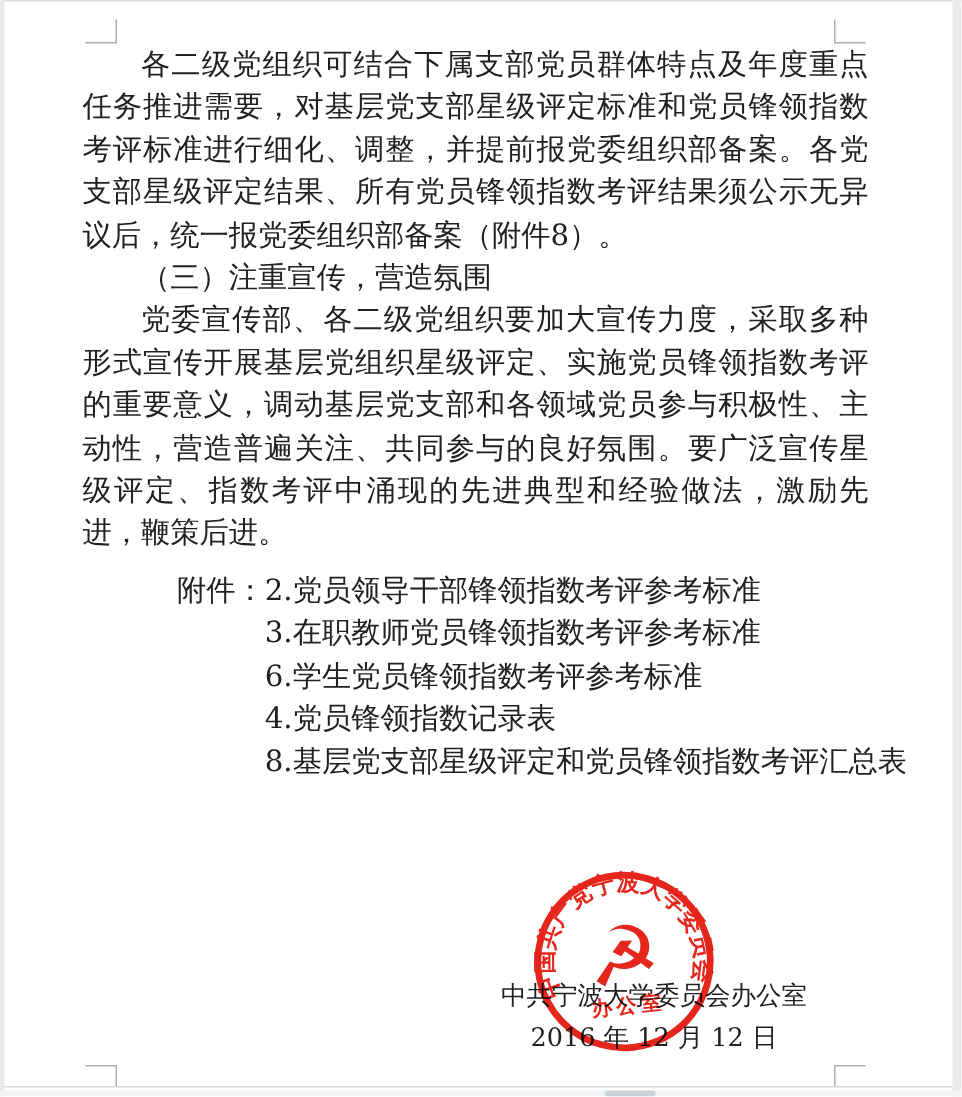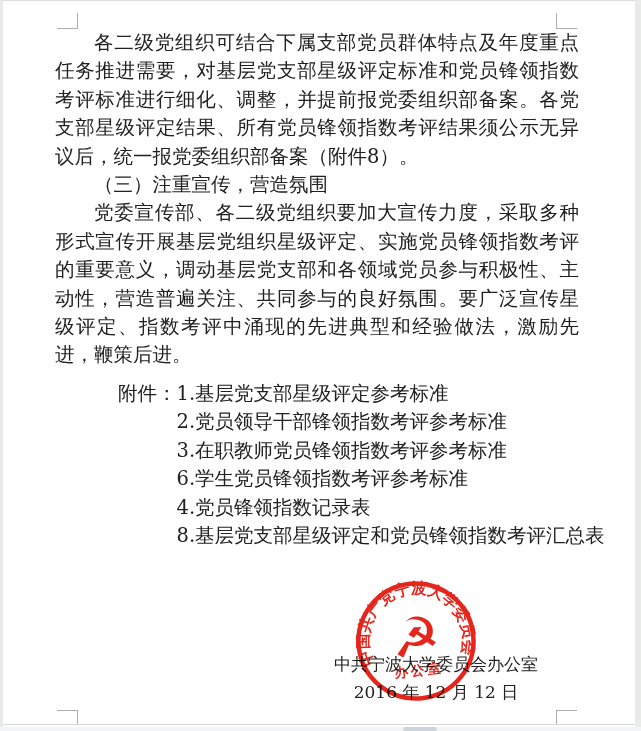--- a/index.html
+++ b/index.html
@@ -65,21 +65,20 @@
 <div class="crop crop-br"></div>
 
 <div class="content">
   <p class="body-para">各二级党组织可结合下属支部党员群体特点及年度重点任务推进需要，对基层党支部星级评定标准和党员锋领指数考评标准进行细化、调整，并提前报党委组织部备案。各党支部星级评定结果、所有党员锋领指数考评结果须公示无异议后，统一报党委组织部备案（附件8）。</p>
   <h3 class="section-heading">（三）注重宣传，营造氛围</h3>
   <p class="body-para">党委宣传部、各二级党组织要加大宣传力度，采取多种形式宣传开展基层党组织星级评定、实施党员锋领指数考评的重要意义，调动基层党支部和各领域党员参与积极性、主动性，营造普遍关注、共同参与的良好氛围。要广泛宣传星级评定、指数考评中涌现的先进典型和经验做法，激励先进，鞭策后进。</p>
 
   <div class="attachments">
     <div class="att-label">附件：</div>
     <div class="att-items">
-      <div class="att-item">1.基层党支部星级评定参考标准</div>
       <div class="att-item">2.党员领导干部锋领指数考评参考标准</div>
       <div class="att-item">3.在职教师党员锋领指数考评参考标准</div>
       <div class="att-item">6.学生党员锋领指数考评参考标准</div>
       <div class="att-item">4.党员锋领指数记录表</div>
       <div class="att-item">8.基层党支部星级评定和党员锋领指数考评汇总表</div>
     </div>
   </div>
 </div>
 
 <div class="signature">

